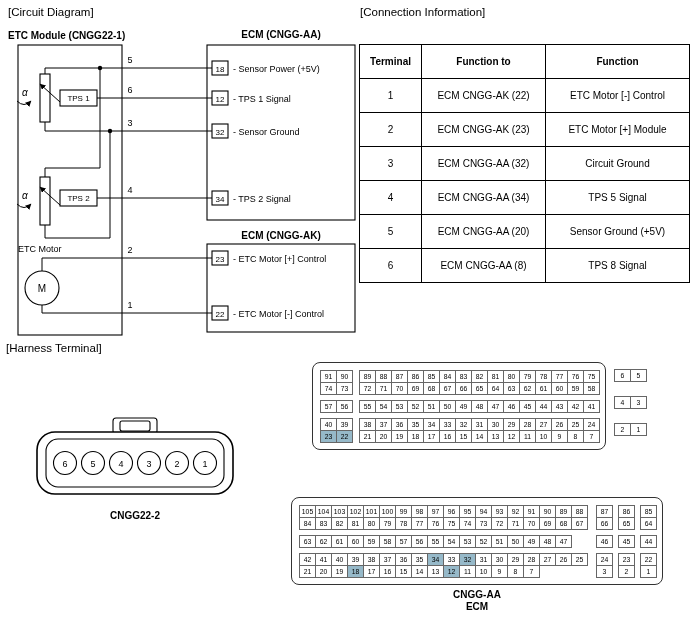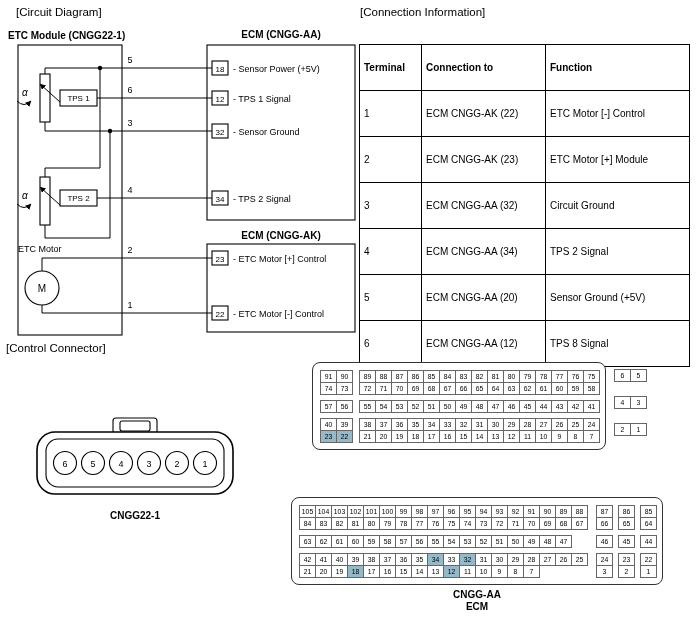--- a/index.html
+++ b/index.html
@@ -2,21 +2,21 @@
 <html><head>
 <meta charset="utf-8">
 <style>
   * { box-sizing: border-box; margin: 0; padding: 0; }
   body { background: #fff; font-family: "Liberation Sans", sans-serif; }
   .page { position: relative; width: 698px; height: 627px; background: #fff; color: #000; overflow: hidden; }
   .section-label { position: absolute; font-size: 11.5px; color: #000; }
 
   
   #conn-table { position: absolute; left: 359px; top: 44px; border-collapse: collapse; font-size: 10px; background: #fff; }
-  #conn-table th, #conn-table td { border: 1px solid #000; text-align: left; padding: 17px 4px; color: #000; }
+  #conn-table th, #conn-table td { border: 1px solid #000; text-align: center; padding: 11px 4px; color: #000; }
   #conn-table th { font-weight: bold; }
 
   
   #circuit-svg { position: absolute; left: 0; top: 0; }
   #circuit-svg text, #etc-conn-svg text { font-family: "Liberation Sans", sans-serif; fill: #000; }
   .box { fill: #fff; stroke: #000; stroke-width: 1.1; }
   .wire { stroke: #000; stroke-width: 1; fill: none; }
   .arr { marker-end: url(#arw); }
   .t { font-size: 9px; }
   .t-sm { font-size: 8px; }
@@ -32,23 +32,23 @@
            font-size: 6.8px; display: flex; align-items: center; justify-content: center; }
   .conn-label { position: absolute; font-size: 10px; font-weight: bold; text-align: center; color: #000; }
   .cbox { fill: #fff; stroke: #000; stroke-width: 1.1; }
   .cnum { font-size: 9px; text-anchor: middle; }
 </style>
 </head>
 <body>
 
 <div class="page">
 
-  <div class="section-label" style="left:16px; top:6px;">[Circuit Diagram]</div>
+  <div class="section-label" style="left:8px; top:6px;">[Circuit Diagram]</div>
   <div class="section-label" style="left:360px; top:6px;">[Connection Information]</div>
-  <div class="section-label" style="left:6px; top:342px;">[Control Connector]</div>
+  <div class="section-label" style="left:6px; top:342px;">[Harness Terminal]</div>
 
   <svg id="circuit-svg" width="698" height="345" viewBox="0 0 698 345">
     <defs>
       <marker id="arw" markerWidth="7" markerHeight="7" refX="5.5" refY="3" orient="auto">
         <path d="M0,0 L6,3 L0,6 z" fill="#000"></path>
       </marker>
     </defs>
 
     <rect x="18" y="45" width="104" height="290" class="box"></rect>
     <text x="8" y="39" class="t-bold">ETC Module (CNGG22-1)</text>
@@ -128,21 +128,21 @@
 
   <table id="conn-table">
     <colgroup>
         <col style="width:62px">
         <col style="width:124px">
         <col style="width:144px">
       </colgroup>
     <thead>
         <tr id="conn-thead-row">
           <th>Terminal</th>
-          <th>Connection to</th>
+          <th>Function to</th>
           <th>Function</th>
         </tr>
       </thead>
     <tbody id="conn-tbody">
         <tr>
           <td>1</td>
           <td>ECM CNGG-AK (22)</td>
           <td>ETC Motor [-] Control</td>
         </tr>
         <tr>
@@ -151,30 +151,30 @@
           <td>ETC Motor [+] Module</td>
         </tr>
         <tr>
           <td>3</td>
           <td>ECM CNGG-AA (32)</td>
           <td>Circuit Ground</td>
         </tr>
         <tr>
           <td>4</td>
           <td>ECM CNGG-AA (34)</td>
-          <td>TPS 2 Signal</td>
+          <td>TPS 5 Signal</td>
         </tr>
         <tr>
           <td>5</td>
           <td>ECM CNGG-AA (20)</td>
           <td>Sensor Ground (+5V)</td>
         </tr>
         <tr>
           <td>6</td>
-          <td>ECM CNGG-AA (12)</td>
+          <td>ECM CNGG-AA (8)</td>
           <td>TPS 8 Signal</td>
         </tr>
       </tbody>
   </table>
 
   <svg id="etc-conn-svg" style="position:absolute; left:35px; top:415px;" width="200" height="95" viewBox="0 0 200 95">
     <rect x="78" y="3" width="44" height="16" rx="3" class="cbox"></rect>
     <rect x="85" y="6" width="30" height="10" rx="2" class="cbox"></rect>
     <rect x="2" y="17" width="196" height="62" rx="18" class="cbox" style="stroke-width:1.6"></rect>
     <rect x="11" y="24" width="178" height="48" rx="12" class="cbox"></rect>
@@ -184,21 +184,21 @@
     <circle cx="114" cy="48" r="11.5" class="cbox"></circle>
     <circle cx="142" cy="48" r="11.5" class="cbox"></circle>
     <circle cx="170" cy="48" r="11.5" class="cbox"></circle>
     <text x="30" y="51.5" class="cnum">6</text>
     <text x="58" y="51.5" class="cnum">5</text>
     <text x="86" y="51.5" class="cnum">4</text>
     <text x="114" y="51.5" class="cnum">3</text>
     <text x="142" y="51.5" class="cnum">2</text>
     <text x="170" y="51.5" class="cnum">1</text>
   </svg>
-  <div class="conn-label" style="left:35px; top:510px; width:200px;">CNGG22-1</div>
+  <div class="conn-label" style="left:35px; top:510px; width:200px;">CNGG22-2</div>
 
   <div id="ak-grid" class="grid" style="left:312px; top:362px; width:294px; height:88px;">
       <div class="pcell" style="left: 7px; top: 7px; width: 17px; height: 13px;">91</div>
       <div class="pcell" style="left: 23px; top: 7px; width: 17px; height: 13px;">90</div>
       <div class="pcell" style="left: 46px; top: 7px; width: 17px; height: 13px;">89</div>
       <div class="pcell" style="left: 62px; top: 7px; width: 17px; height: 13px;">88</div>
       <div class="pcell" style="left: 78px; top: 7px; width: 17px; height: 13px;">87</div>
       <div class="pcell" style="left: 94px; top: 7px; width: 17px; height: 13px;">86</div>
       <div class="pcell" style="left: 110px; top: 7px; width: 17px; height: 13px;">85</div>
       <div class="pcell" style="left: 126px; top: 7px; width: 17px; height: 13px;">84</div>

